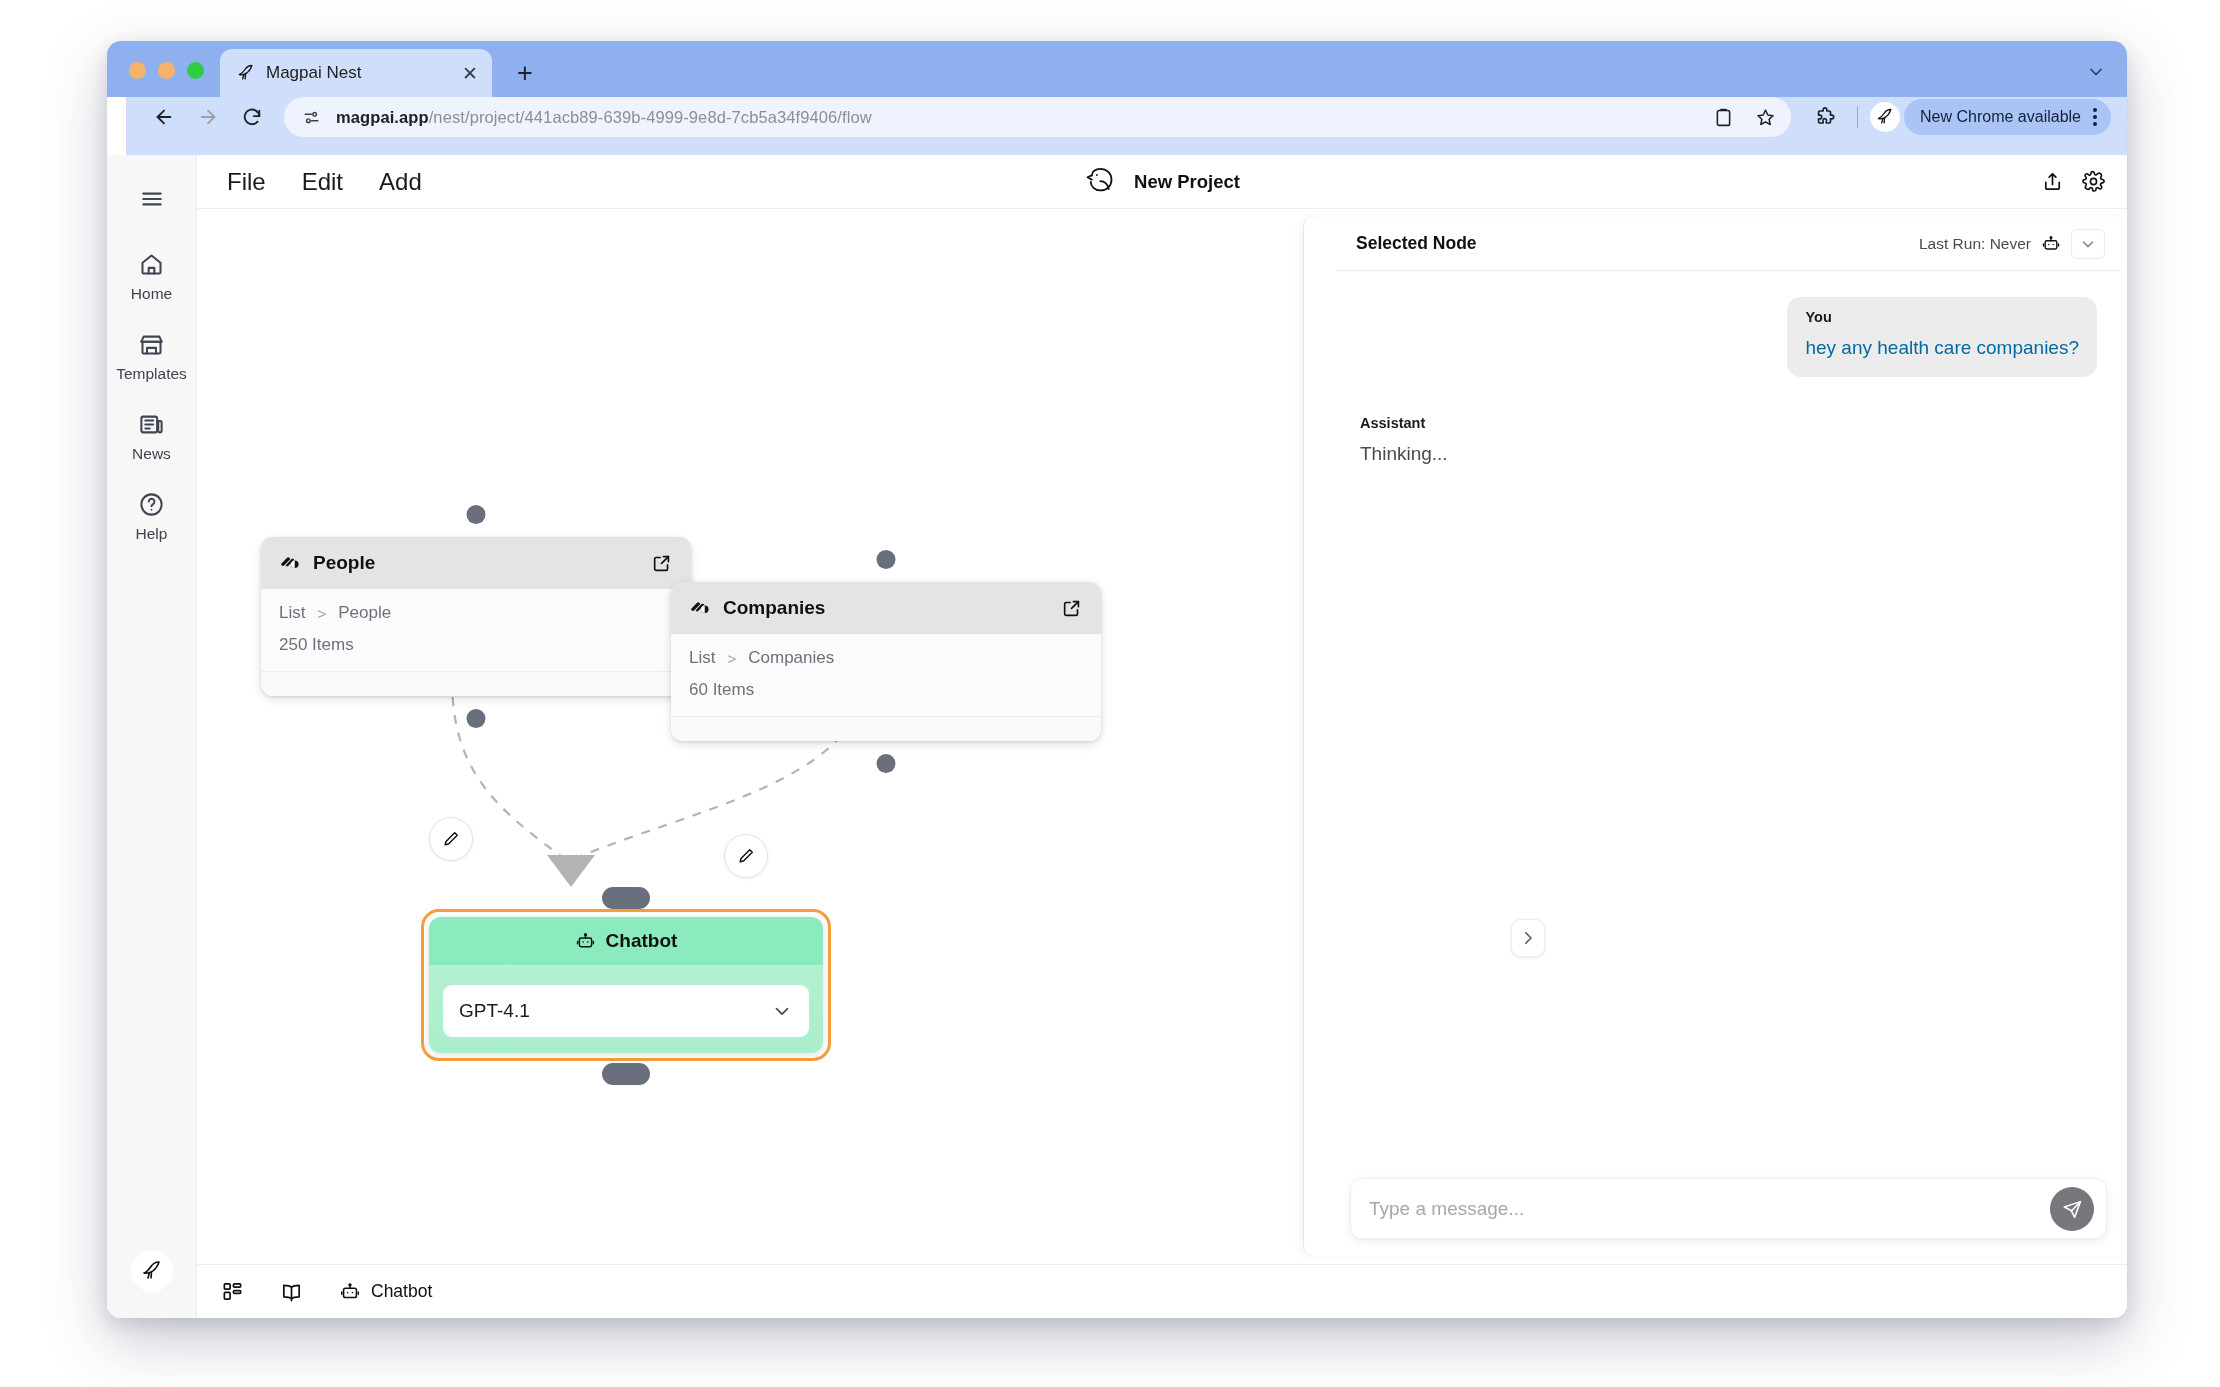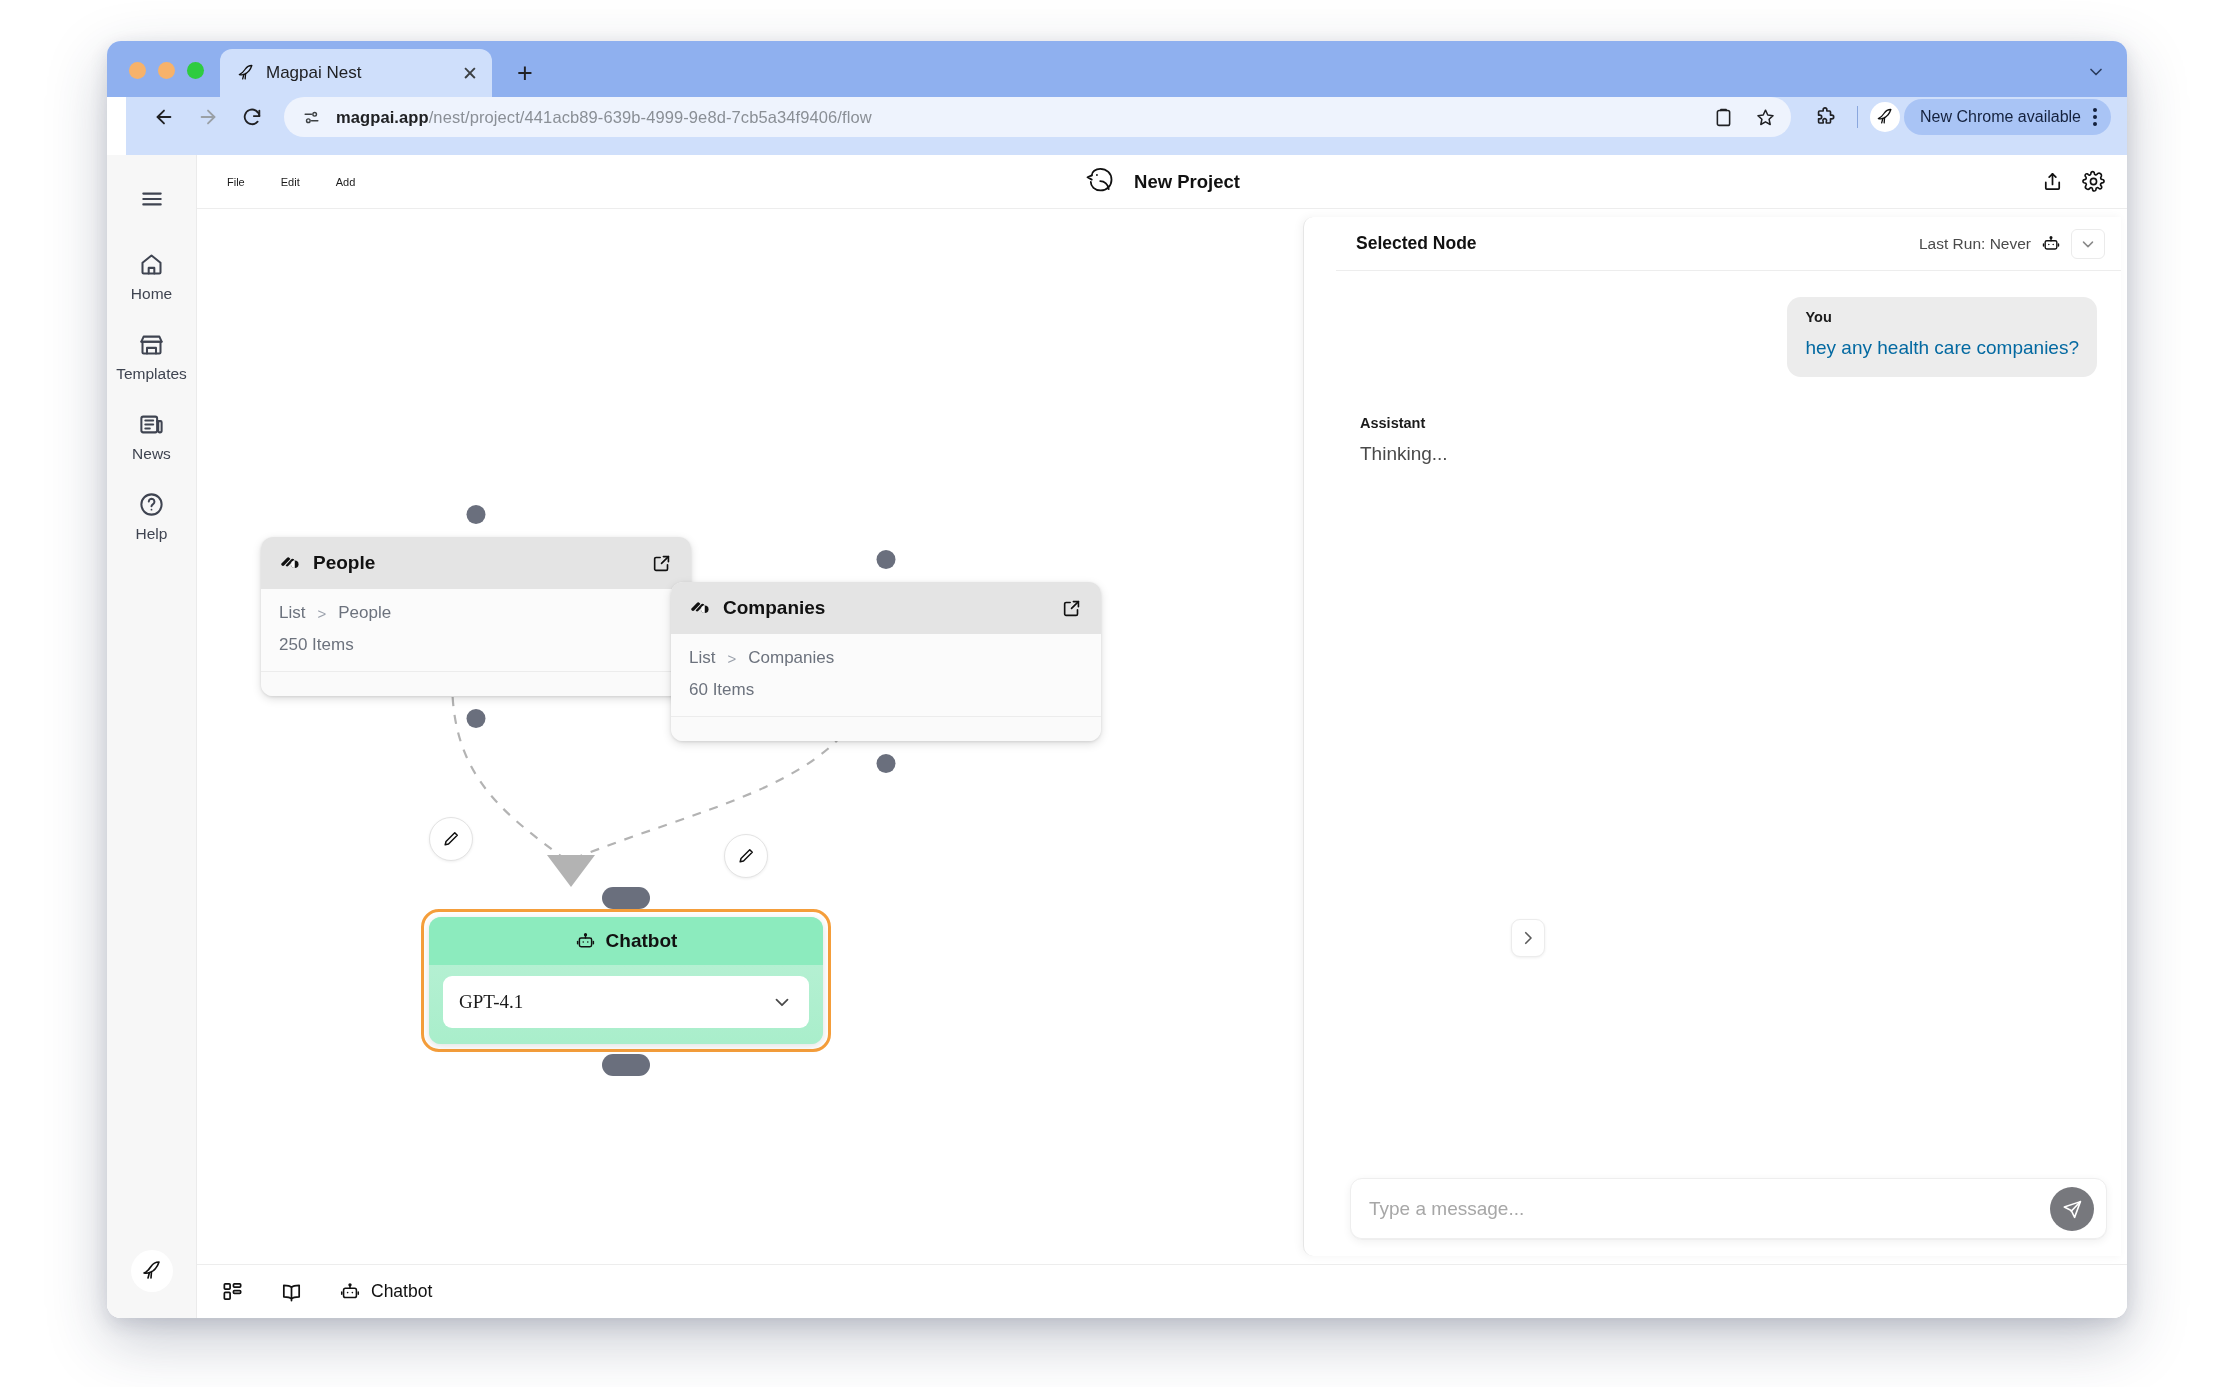--- a/index.html
+++ b/index.html
@@ -146,21 +146,21 @@
   #main-col { flex: 1 1 auto; display: flex; flex-direction: column; min-width: 0; position: relative; }
 
   #app-header {
     height: 54px; flex: 0 0 54px;
     border-bottom: 1px solid #ededed;
     display: flex; align-items: center;
     padding: 0 22px 0 30px;
     position: relative; background: #fff;
     z-index: 5;
   }
-  .menu-item { font-size: 11px; color: #1b1b1b; margin-right: 36px; }
+  .menu-item { font-size: 24px; color: #1b1b1b; margin-right: 36px; }
   #project-title-wrap {
     position: absolute; left: 50%; top: 50%; transform: translate(-50%,-50%);
     display: flex; align-items: center; gap: 12px;
   }
   #project-title { font-size: 18.5px; font-weight: 700; color: #111; }
   #app-header-right { margin-left: auto; display: flex; align-items: center; gap: 18px; }
 
   
   #canvas-area { flex: 1 1 auto; position: relative; overflow: hidden; background: #fff; }
   #canvas { position: absolute; inset: 0; }
@@ -211,21 +211,21 @@
     background: #b8f0d4;
     box-shadow: 0 2px 8px rgba(0,0,0,.12);
   }
   #chatbot-header {
     height: 48px;
     background: #8cebbe;
     display: flex; align-items: center; justify-content: center;
     gap: 10px;
   }
   #chatbot-title { font-size: 19px; font-weight: 700; color: #111; }
-  #chatbot-body { padding: 11px 14px 16px; background: linear-gradient(#b4f0d2, #a9eecb); font-family: Liberation Serif, serif; }
+  #chatbot-body { padding: 20px 14px 16px; background: linear-gradient(#b4f0d2, #a9eecb); }
   #model-select {
     height: 52px; background: #fff; border-radius: 9px;
     display: flex; align-items: center; padding: 0 16px;
     font-size: 19px; color: #1b1b1b;
   }
   #model-select .sel-val { flex: 1 1 auto; }
 
   .edge-btn {
     position: absolute;
     width: 44px; height: 44px; border-radius: 50%;

